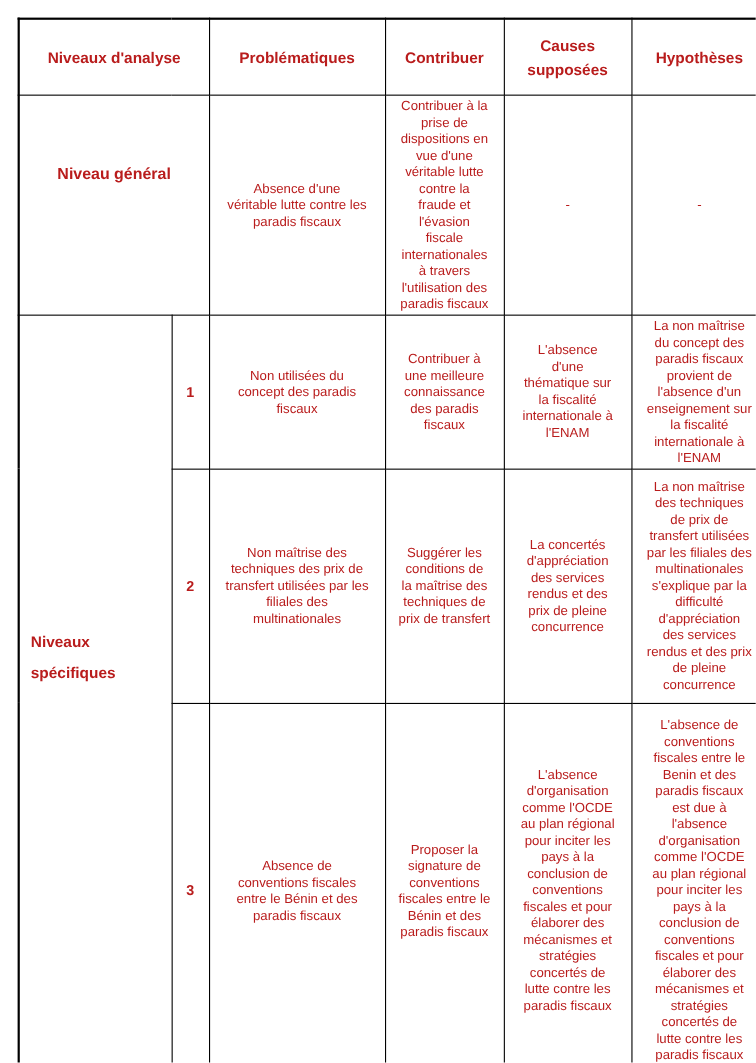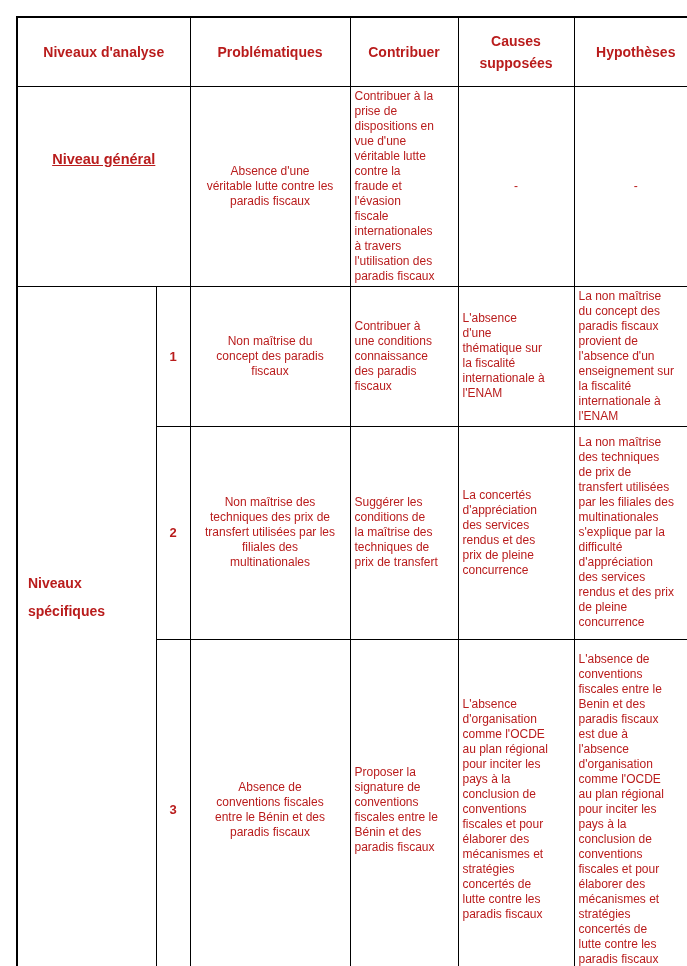--- a/index.html
+++ b/index.html
@@ -29,26 +29,25 @@
     white-space: pre-line;
     padding: 2px 4px;
     overflow: hidden;
     word-wrap: break-word;
   }
   th.hdr {
     font-weight: bold;
     font-size: 14px;
     line-height: 22px;
   }
-  td.left { text-align: left; }
+  td.left { text-align: center; }
   td.level-general {
     font-weight: bold;
     font-size: 14.5px;
     padding-bottom: 55px;
-    text-decoration: underline;
   }
   td.level-specific {
     font-weight: bold;
     font-size: 14px;
     text-align: left;
     padding-left: 10px;
     line-height: 28px;
     padding-bottom: 75px;
   }
   td.num {
@@ -98,25 +97,25 @@
 l'utilisation des
 paradis fiscaux</td>
     <td>-</td>
     <td>-</td>
   </tr>
 
   <tr style="height:138px">
     <td class="level-specific" rowspan="3">Niveaux
 spécifiques</td>
     <td class="num">1</td>
-    <td>Non maîtrise du
+    <td>Non utilisées du
 concept des paradis
 fiscaux</td>
     <td class="left">Contribuer à
-une conditions
+une meilleure
 connaissance
 des paradis
 fiscaux</td>
     <td class="left">L'absence
 d'une
 thématique sur
 la fiscalité
 internationale à
 l'ENAM</td>
     <td class="left">La non maîtrise

